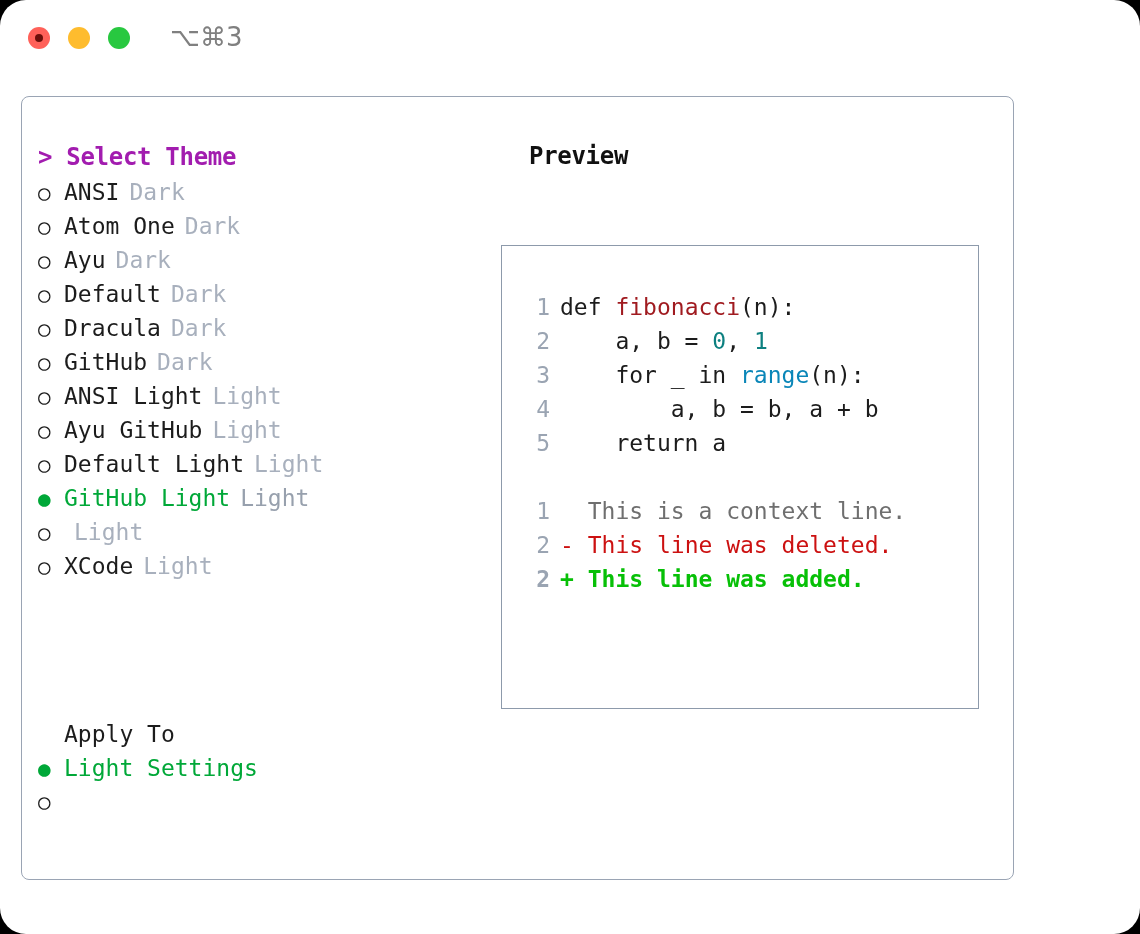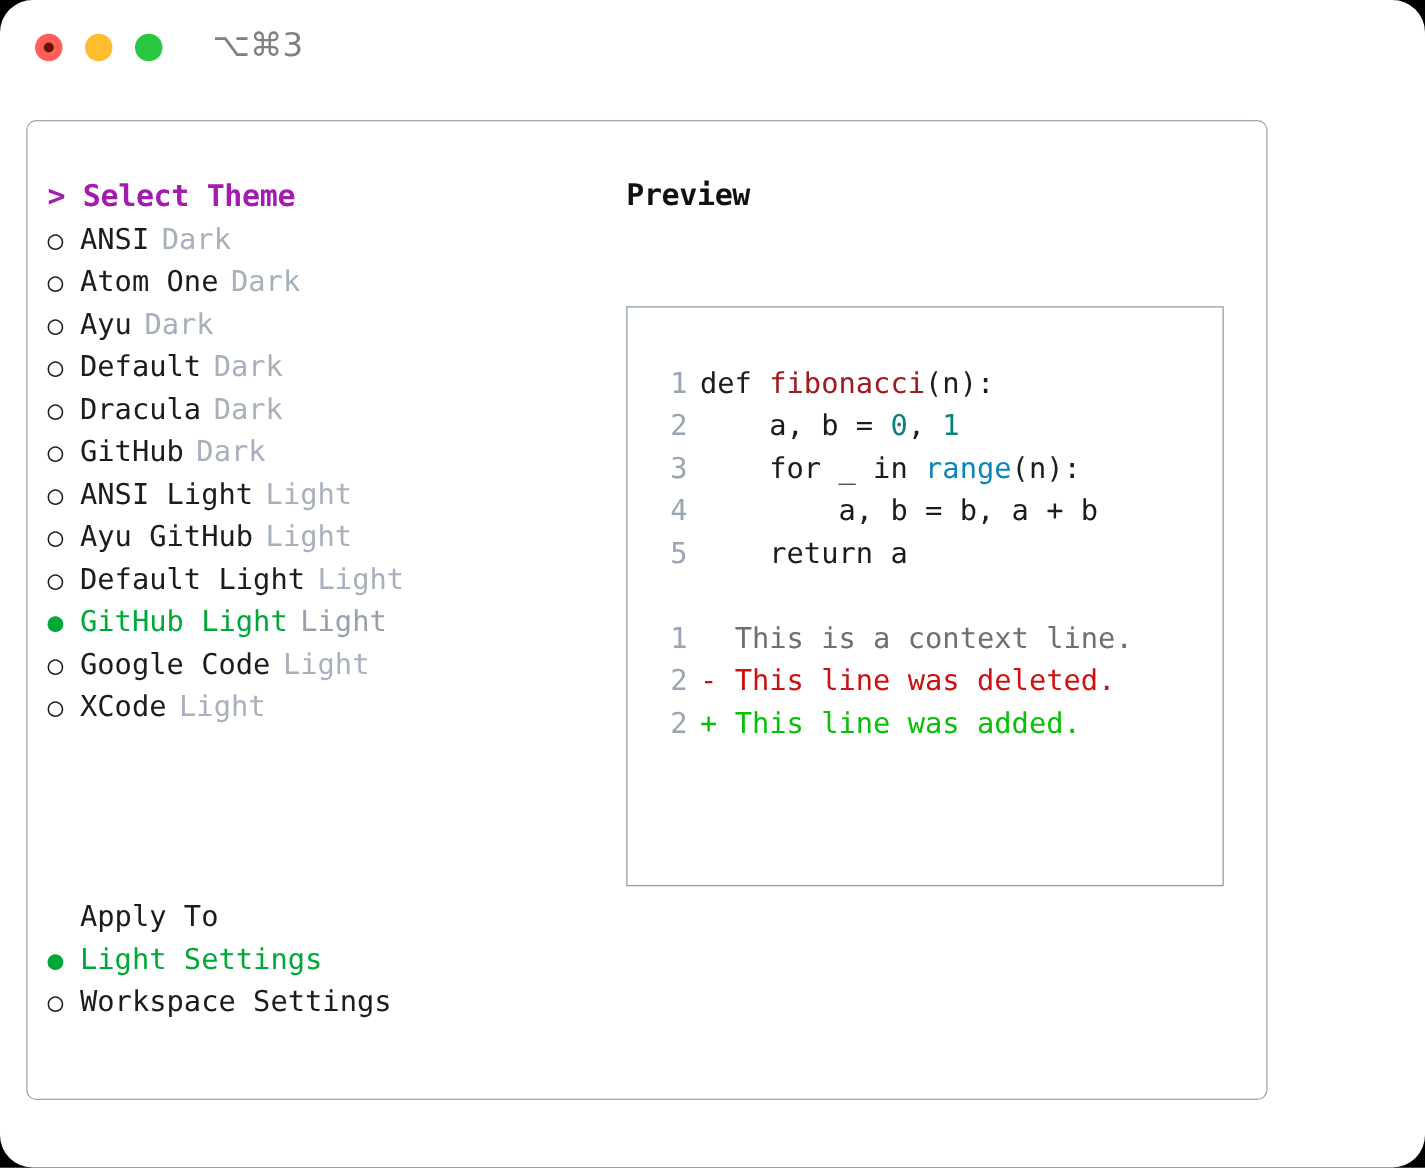--- a/index.html
+++ b/index.html
@@ -159,20 +159,21 @@
     top: 42px;
     width: 500px;
   }
   #preview-title {
     font-size: 24px;
     font-weight: bold;
     color: #111111;
     line-height: 34px;
     white-space: pre;
     letter-spacing: -0.3px;
+    margin-left: 28px;
   }
 
   #preview-box {
     position: absolute;
     left: 0px;
     top: 106px;
     width: 478px;
     height: 464px;
     box-sizing: border-box;
     border: 1.6px solid #8d9aab;
@@ -201,21 +202,21 @@
     margin-right: 10px;
   }
   .tok-plain   { color: #1c1c1c; }
   .tok-fn      { color: #a01b20; }
   .tok-num     { color: #0d8080; }
   .tok-builtin { color: #0a86b8; }
 
   .diff-gap { height: 34px; }
   .diff-context { color: #6f6f6f; }
   .diff-del     { color: #cc1111; }
-  .diff-add     { color: #07c007; }
+  .diff-add     { color: #07c007; font-weight: bold; }
 </style>
 </head>
 <body>
 
 <div id="app-window">
 
   <div id="titlebar">
     <div class="traffic-light" id="tl-close"></div>
     <div class="traffic-light" id="tl-min"></div>
     <div class="traffic-light" id="tl-max"></div>
@@ -230,30 +231,30 @@
           <div class="row"><span class="marker">○</span><span class="theme-name">ANSI</span><span class="theme-badge">Dark</span></div>
           <div class="row"><span class="marker">○</span><span class="theme-name">Atom One</span><span class="theme-badge">Dark</span></div>
           <div class="row"><span class="marker">○</span><span class="theme-name">Ayu</span><span class="theme-badge">Dark</span></div>
           <div class="row"><span class="marker">○</span><span class="theme-name">Default</span><span class="theme-badge">Dark</span></div>
           <div class="row"><span class="marker">○</span><span class="theme-name">Dracula</span><span class="theme-badge">Dark</span></div>
           <div class="row"><span class="marker">○</span><span class="theme-name">GitHub</span><span class="theme-badge">Dark</span></div>
           <div class="row"><span class="marker">○</span><span class="theme-name">ANSI Light</span><span class="theme-badge">Light</span></div>
           <div class="row"><span class="marker">○</span><span class="theme-name">Ayu GitHub</span><span class="theme-badge">Light</span></div>
           <div class="row"><span class="marker">○</span><span class="theme-name">Default Light</span><span class="theme-badge">Light</span></div>
           <div class="row"><span class="marker sel">●</span><span class="theme-name selected">GitHub Light</span><span class="theme-badge selected">Light</span></div>
-          <div class="row"><span class="marker">○</span><span class="theme-name">Google Code</span><span class="theme-badge">Light</span></div>
+          <div class="row"><span class="marker">○</span><span class="theme-badge">Light</span></div>
           <div class="row"><span class="marker">○</span><span class="theme-name">XCode</span><span class="theme-badge">Light</span></div>
         </div>
     </div>
 
     <div id="apply-block">
       <div id="apply-heading">Apply To</div>
       <div id="apply-list">
           <div class="row"><span class="marker sel">●</span><span class="apply-name selected">Light Settings</span></div>
-          <div class="row"><span class="marker">○</span><span class="apply-name">Workspace Settings</span></div>
+          <div class="row"><span class="marker">○</span></div>
         </div>
     </div>
 
 
     <div id="preview-column">
       <div id="preview-title">Preview</div>
       <div id="preview-box">
         <div id="code-area">
             <div class="code-line"><span class="gutter">1</span><span class="tok-plain">def </span><span class="tok-fn">fibonacci</span><span class="tok-plain">(n):</span></div>
             <div class="code-line"><span class="gutter">2</span><span class="tok-plain">    a, b = </span><span class="tok-num">0</span><span class="tok-plain">, </span><span class="tok-num">1</span></div>

